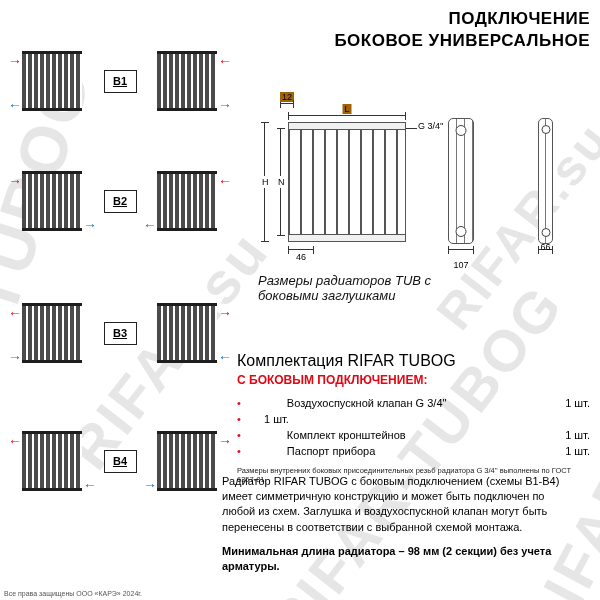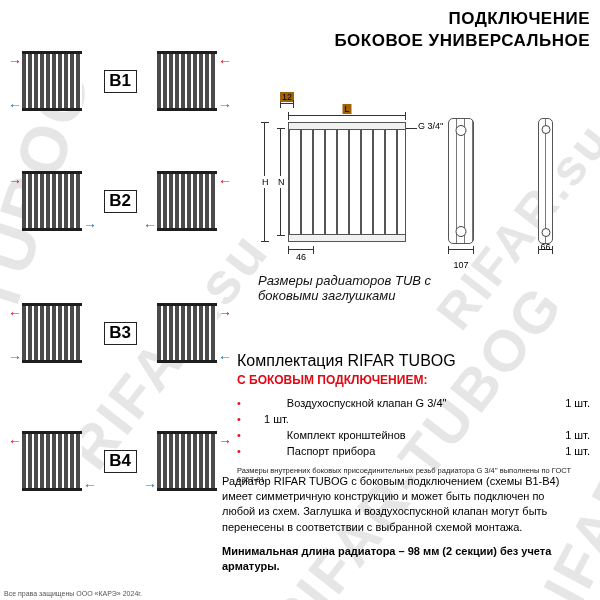--- a/index.html
+++ b/index.html
@@ -26,21 +26,21 @@
               align-items:center;justify-content:space-between;}
   .row1{top:48px;} .row2{top:168px;} .row3{top:300px;} .row4{top:428px;}
   .rad-unit{position:relative;width:89px;height:66px;}
   .radiator{position:absolute;left:14px;top:3px;width:60px;height:60px;box-sizing:border-box;
             background:repeating-linear-gradient(90deg,#4b4b4b 0 4px,#fff 4px 6px);
             border-top:3px solid #1e1e1e;border-bottom:3px solid #1e1e1e;}
   .arr{position:absolute;font-size:14px;font-weight:bold;line-height:1;}
   .arr.hot{color:var(--flow-hot,#e30613);} .arr.cold{color:var(--flow-cold,#1c75bc);}
   .tl{left:0;top:4px;} .bl{left:0;bottom:4px;} .tr{right:0;top:4px;} .br{right:0;bottom:4px;}
   .scheme-label{width:31px;height:21px;border:1.5px solid #222;background:#fff;display:flex;
-                align-items:center;justify-content:center;font-weight:bold;font-size:17px;flex:none;}
+                align-items:center;justify-content:center;font-weight:bold;font-size:11px;flex:none;text-decoration:underline;}
 
   
   .draw{position:absolute;left:250px;top:95px;width:345px;height:195px;font-size:9px;}
   .front-rad{position:absolute;left:38px;top:27px;width:118px;height:120px;box-sizing:border-box;
              border:1px solid #555;
              background:repeating-linear-gradient(90deg,#555 0 1px,#fff 1px 11px,#555 11px 12px);}
   .front-rad::before,.front-rad::after{content:"";position:absolute;left:0;right:0;height:6px;background:#f1f1f1;}
   .front-rad::before{top:0;border-bottom:1px solid #555;}
   .front-rad::after{bottom:0;border-top:1px solid #555;}
   .dim-h{position:absolute;border-top:1px solid #333;}

